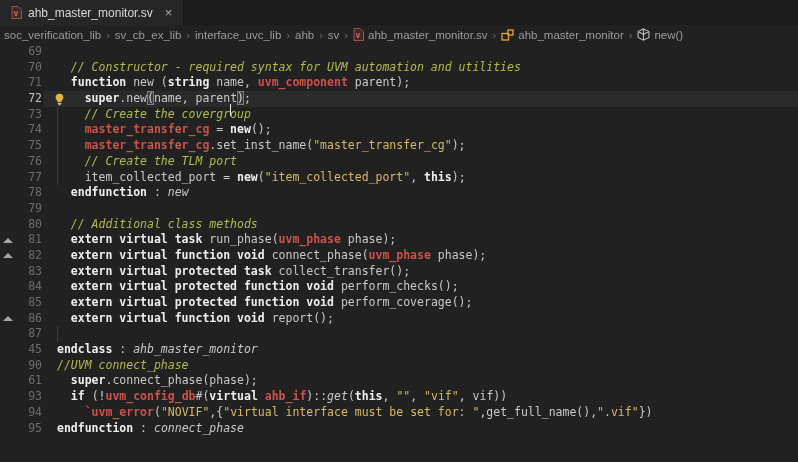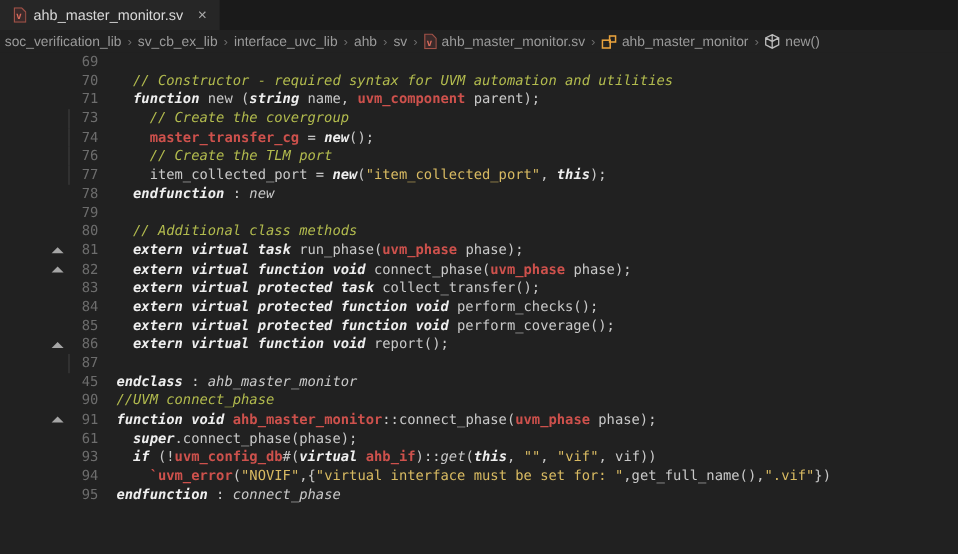--- a/index.html
+++ b/index.html
@@ -28,31 +28,31 @@
     padding-left:4px; font-family:"Liberation Sans", sans-serif;
     font-size:11.5px; color:#9b9b9b; white-space:nowrap;
   }
   .crumb { display:inline-flex; align-items:center; gap:4px; cursor:pointer; }
   .bc-sep { color:#6d6d6d; padding:0 5px; font-size:11px; }
   .bc-icon { display:inline-flex; align-items:center; }
   
   .editor { position:relative; width:798px; }
   .row {
     position:relative; display:flex; height:15.7px; line-height:15.7px;
-    font-size:11.5px; white-space:pre;padding-left:40px;
+    font-size:11.5px; white-space:pre;
   }
   .row.current {
     background:linear-gradient(to right, rgba(0,0,0,0) 44px, #2a2a2a 44px);
   }
   .glyph { width:16px; flex:none; display:flex; align-items:center; justify-content:center; }
   .lnum  { width:26px; flex:none; text-align:right; color:#6d6d6d; font-size:11.5px; }
   .row.current .lnum { color:#c2c2c2; }
   .codeline { padding-left:15px; flex:1; position:relative; }
   
-  .tk-k { color:#eeeeee; font-weight:bold;font-style:italic; }           
+  .tk-k { color:#eeeeee; font-weight:bold; }           
   .tk-p { color:#c9c9c9; }                              
   .tk-c { color:#b2bb4e; font-style:italic; }           
   .tk-s { color:#d8ba62; }                              
   .tk-t { color:#cd514c; font-weight:bold; }            
   .tk-i { color:#c9c9c9; font-style:italic; }           
   .tk-bm {
     color:#d6d6d6;
     outline:1px solid #7e7e7e; outline-offset:-1px; background:#3a3a3a;
   }
   .tk-cur { display:inline-block; position:relative; width:0; }
@@ -132,34 +132,39 @@
         </svg>
       </span>
       <span>new()</span>
     </span>
   </div>
 
 <div class="editor" id="editor">
     <div class="row"><span class="glyph"></span><span class="lnum">69</span><span class="codeline"></span></div>
     <div class="row"><span class="glyph"></span><span class="lnum">70</span><span class="codeline"><span class="tk-c">  // Constructor - required syntax for UVM automation and utilities</span></span></div>
     <div class="row"><span class="glyph"></span><span class="lnum">71</span><span class="codeline"><span class="tk-k">  function</span><span class="tk-p"> new (</span><span class="tk-k">string</span><span class="tk-p"> name, </span><span class="tk-t">uvm_component</span><span class="tk-p"> parent);</span></span></div>
+    <div class="row current"><span class="glyph"></span><span class="lnum">72</span><span class="bulb"><svg width="11" height="13" viewBox="0 0 12 14">
+          <path d="M6 0.8 a4.2 4.2 0 0 1 4.2 4.2 c0 1.7-1.1 2.5-1.7 3.3 c-.4.5-.5 1-.5 1.4 H4 c0-.4-.1-.9-.5-1.4 C2.9 7.5 1.8 6.7 1.8 5 A4.2 4.2 0 0 1 6 .8 z" fill="#dfb73e"></path>
+          <rect x="4" y="10.6" width="4" height="1.2" fill="#c9c9c9"></rect>
+          <rect x="4.6" y="12.2" width="2.8" height="1.1" fill="#c9c9c9"></rect>
+        </svg></span><span class="codeline"><span class="tk-k">    super</span><span class="tk-p">.new</span><span class="tk-bm">(</span><span class="tk-p">name, paren</span><span class="tk-cur"></span><span class="tk-p">t</span><span class="tk-bm">)</span><span class="tk-p">;</span></span></div>
     <div class="row"><span class="glyph"></span><span class="lnum">73</span><span class="guide"></span><span class="codeline"><span class="tk-c">    // Create the covergroup</span></span></div>
     <div class="row"><span class="glyph"></span><span class="lnum">74</span><span class="guide"></span><span class="codeline"><span class="tk-t">    master_transfer_cg</span><span class="tk-p"> = </span><span class="tk-k">new</span><span class="tk-p">();</span></span></div>
+    <div class="row"><span class="glyph"></span><span class="lnum">75</span><span class="guide"></span><span class="codeline"><span class="tk-t">    master_transfer_cg</span><span class="tk-p">.set_inst_name(</span><span class="tk-s">"master_transfer_cg"</span><span class="tk-p">);</span></span></div>
     <div class="row"><span class="glyph"></span><span class="lnum">76</span><span class="guide"></span><span class="codeline"><span class="tk-c">    // Create the TLM port</span></span></div>
     <div class="row"><span class="glyph"></span><span class="lnum">77</span><span class="guide"></span><span class="codeline"><span class="tk-p">    item_collected_port = </span><span class="tk-k">new</span><span class="tk-p">(</span><span class="tk-s">"item_collected_port"</span><span class="tk-p">, </span><span class="tk-k">this</span><span class="tk-p">);</span></span></div>
     <div class="row"><span class="glyph"></span><span class="lnum">78</span><span class="codeline"><span class="tk-k">  endfunction</span><span class="tk-p"> : </span><span class="tk-i">new</span></span></div>
     <div class="row"><span class="glyph"></span><span class="lnum">79</span><span class="codeline"></span></div>
     <div class="row"><span class="glyph"></span><span class="lnum">80</span><span class="codeline"><span class="tk-c">  // Additional class methods</span></span></div>
     <div class="row"><span class="glyph"><span class="tri"></span></span><span class="lnum">81</span><span class="codeline"><span class="tk-k">  extern virtual task</span><span class="tk-p"> run_phase(</span><span class="tk-t">uvm_phase</span><span class="tk-p"> phase);</span></span></div>
     <div class="row"><span class="glyph"><span class="tri"></span></span><span class="lnum">82</span><span class="codeline"><span class="tk-k">  extern virtual function void</span><span class="tk-p"> connect_phase(</span><span class="tk-t">uvm_phase</span><span class="tk-p"> phase);</span></span></div>
     <div class="row"><span class="glyph"></span><span class="lnum">83</span><span class="codeline"><span class="tk-k">  extern virtual protected task</span><span class="tk-p"> collect_transfer();</span></span></div>
     <div class="row"><span class="glyph"></span><span class="lnum">84</span><span class="codeline"><span class="tk-k">  extern virtual protected function void</span><span class="tk-p"> perform_checks();</span></span></div>
     <div class="row"><span class="glyph"></span><span class="lnum">85</span><span class="codeline"><span class="tk-k">  extern virtual protected function void</span><span class="tk-p"> perform_coverage();</span></span></div>
     <div class="row"><span class="glyph"><span class="tri"></span></span><span class="lnum">86</span><span class="codeline"><span class="tk-k">  extern virtual function void</span><span class="tk-p"> report();</span></span></div>
     <div class="row"><span class="glyph"></span><span class="lnum">87</span><span class="guide"></span><span class="codeline"></span></div>
     <div class="row"><span class="glyph"></span><span class="lnum">45</span><span class="codeline"><span class="tk-k">endclass</span><span class="tk-p"> : </span><span class="tk-i">ahb_master_monitor</span></span></div>
     <div class="row"><span class="glyph"></span><span class="lnum">90</span><span class="codeline"><span class="tk-c">//UVM connect_phase</span></span></div>
-    <div class="row"><span class="glyph"><span class="tri"></span></span><span class="lnum">91</span><span class="codeline"><span class="tk-k">function void</span><span class="tk-p"> </span><span class="tk-t">ahb_master_monitor</span><span class="tk-p">::connect_phase(</span><span class="tk-t">uvm_phase</span><span class="tk-p"> phase);</span></span></div>
     <div class="row"><span class="glyph"></span><span class="lnum">61</span><span class="codeline"><span class="tk-k">  super</span><span class="tk-p">.connect_phase(phase);</span></span></div>
     <div class="row"><span class="glyph"></span><span class="lnum">93</span><span class="codeline"><span class="tk-k">  if</span><span class="tk-p"> (!</span><span class="tk-t">uvm_config_db</span><span class="tk-p">#(</span><span class="tk-k">virtual</span><span class="tk-p"> </span><span class="tk-t">ahb_if</span><span class="tk-p">)::</span><span class="tk-i">get</span><span class="tk-p">(</span><span class="tk-k">this</span><span class="tk-p">, </span><span class="tk-s">""</span><span class="tk-p">, </span><span class="tk-s">"vif"</span><span class="tk-p">, vif))</span></span></div>
     <div class="row"><span class="glyph"></span><span class="lnum">94</span><span class="codeline"><span class="tk-t">    `uvm_error</span><span class="tk-p">(</span><span class="tk-s">"NOVIF"</span><span class="tk-p">,{</span><span class="tk-s">"virtual interface must be set for: "</span><span class="tk-p">,get_full_name(),</span><span class="tk-s">".vif"</span><span class="tk-p">})</span></span></div>
     <div class="row"><span class="glyph"></span><span class="lnum">95</span><span class="codeline"><span class="tk-k">endfunction</span><span class="tk-p"> : </span><span class="tk-i">connect_phase</span></span></div>
   </div>
 
 </body></html>

